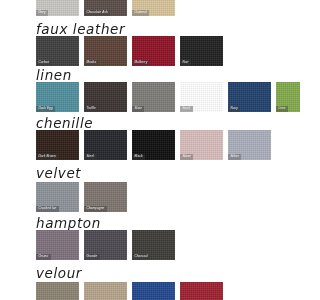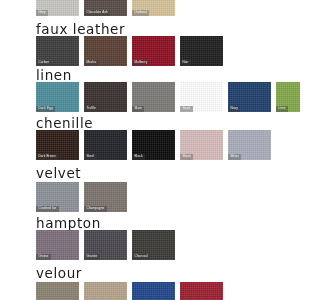--- a/index.html
+++ b/index.html
@@ -12,20 +12,21 @@
     height: 300px;
     overflow: hidden;
     font-family: "DejaVu Sans", sans-serif;
     position: relative;
   }
   .page {
     width: 300px;
     height: 268px;
     position: relative;
     background: #ffffff;
+    font-style: italic;
   }
 
   .cat-heading {
     font-family: "DejaVu Sans", sans-serif;
     font-size: 13.5px;
     font-weight: 400;
     color: #1b1b1b;
     letter-spacing: 0.6px;
     padding-left: 36px;
     line-height: 1.05;

